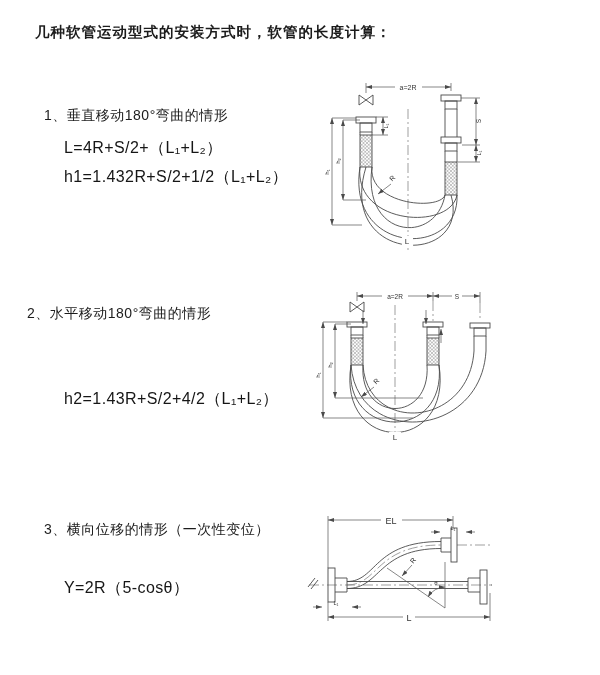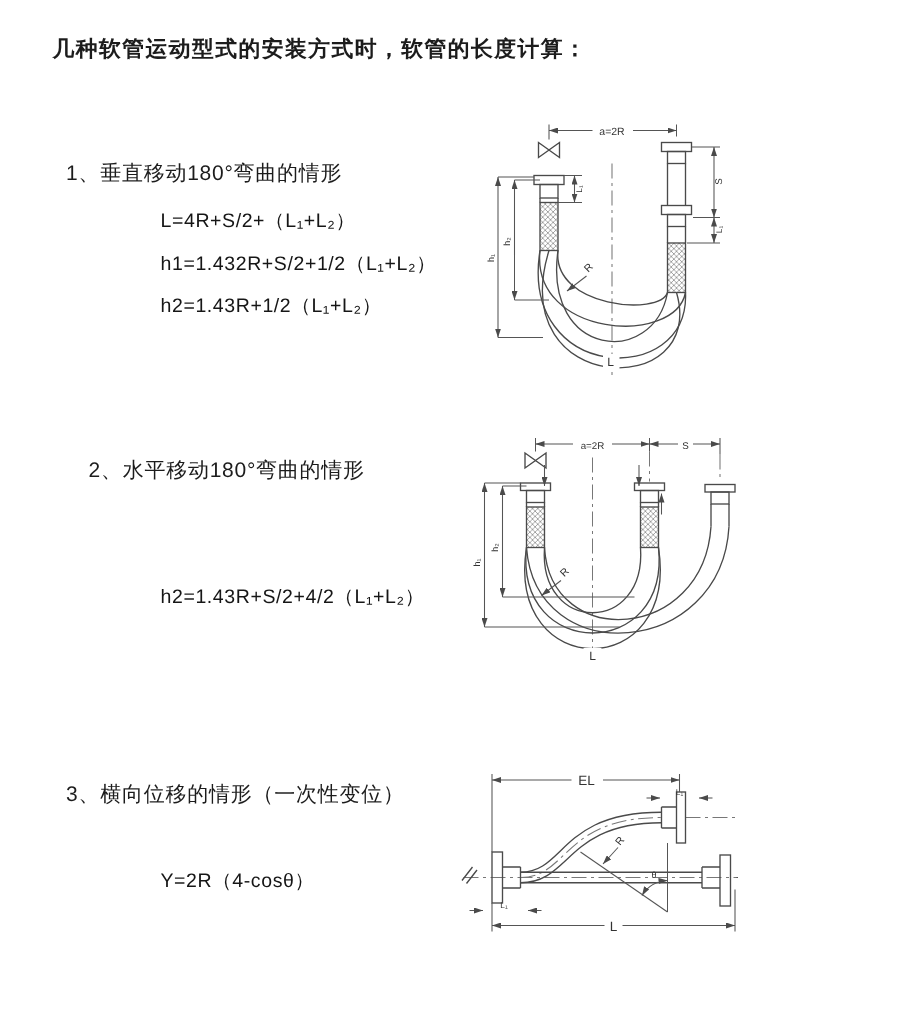--- a/index.html
+++ b/index.html
@@ -1,44 +1,43 @@
 <!DOCTYPE html>
 <html><head>
 <meta charset="utf-8">
 <style>
   html,body{margin:0;padding:0;background:#fff;}
   .page{position:relative;width:492px;height:675px;background:#ffffff;overflow:hidden;
         font-family:"Liberation Sans","DejaVu Sans",sans-serif;color:#1c1c1c;}
   .t{position:absolute;white-space:nowrap;}
   .title{font-size:14.5px;font-weight:bold;letter-spacing:1px;}
   .heading{font-size:14px;font-weight:normal;letter-spacing:0.5px;}
-  .formula{font-size:13px;letter-spacing:0.4px;color:#161616;margin-left:43px;}
+  .formula{font-size:16px;letter-spacing:0.4px;color:#161616;}
   svg.diag{position:absolute;}
   svg text{font-family:"Liberation Sans","DejaVu Sans",sans-serif;fill:#333;}
   .ln{stroke:#4a4a4a;stroke-width:0.9;fill:none;}
   .dim{stroke:#555;stroke-width:0.7;fill:none;}
   .cl{stroke:#777;stroke-width:0.7;fill:none;stroke-dasharray:10 3 2 3;}
 </style>
 </head>
 <body>
 
 <div class="page">
 
   <div class="t title" style="left:35px;top:23px">几种软管运动型式的安装方式时，软管的长度计算：</div>
 
   <div class="t heading" style="left:44px;top:107px">1、垂直移动180°弯曲的情形</div>
   <div class="t formula" style="left:64px;top:138px">L=4R+S/2+（L₁+L₂）</div>
   <div class="t formula" style="left:64px;top:167px">h1=1.432R+S/2+1/2（L₁+L₂）</div>
-  <div class="t formula" style="left:64px;top:195px">h2=1.43R+1/2（L₁+L₂）</div>
-
-  <div class="t heading" style="left:59px;top:305px">2、水平移动180°弯曲的情形</div>
+
+  <div class="t heading" style="left:27px;top:305px">2、水平移动180°弯曲的情形</div>
   <div class="t formula" style="left:64px;top:389px">h2=1.43R+S/2+4/2（L₁+L₂）</div>
 
   <div class="t heading" style="left:44px;top:521px">3、横向位移的情形（一次性变位）</div>
-  <div class="t formula" style="left:64px;top:578px">Y=2R（4-cosθ）</div>
+  <div class="t formula" style="left:64px;top:578px">Y=2R（5-cosθ）</div>
 
   <svg class="diag" style="left:318px;top:73px" width="270" height="185" viewBox="0 0 270 185">
     <defs>
       <marker id="ar1" markerWidth="6" markerHeight="4" refX="6" refY="2" orient="auto-start-reverse" markerUnits="userSpaceOnUse">
         <path d="M0 0 L6 2 L0 4 Z" fill="#4a4a4a"></path>
       </marker>
       <pattern id="br1" width="3.5" height="3.5" patternUnits="userSpaceOnUse">
         <path d="M0 3.5 L3.5 0 M0 0 L3.5 3.5" stroke="#8a8a8a" stroke-width="0.5"></path>
       </pattern>
     </defs>

